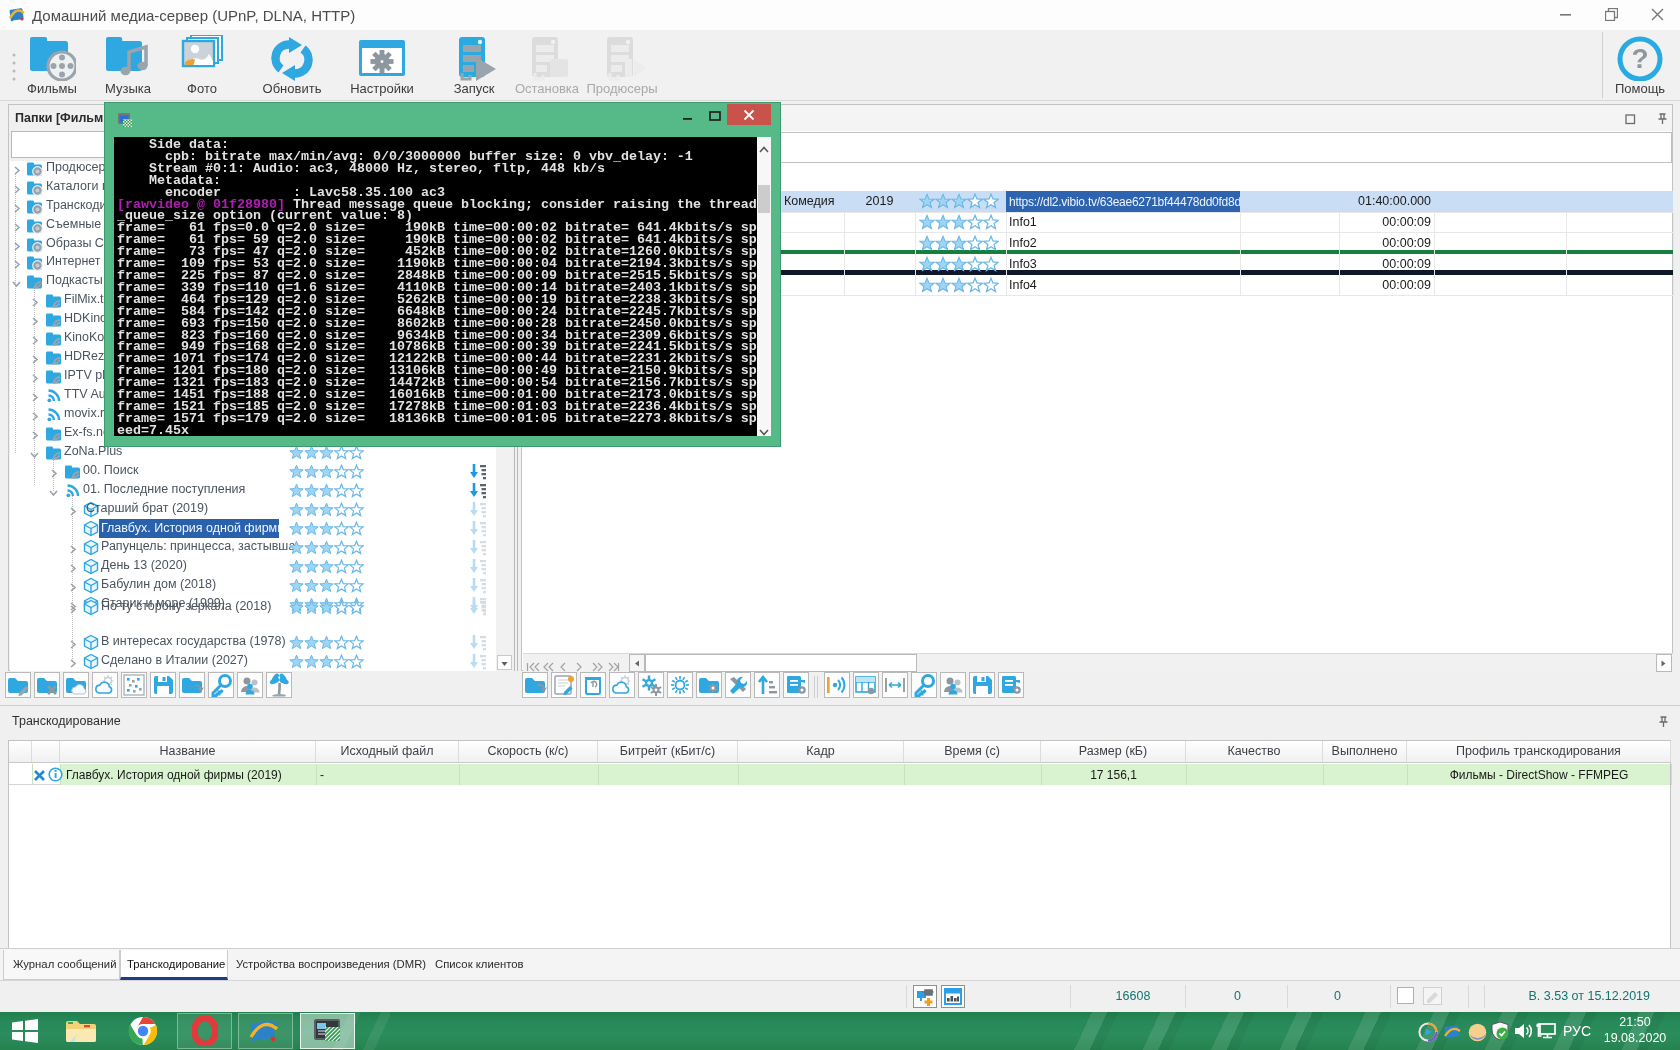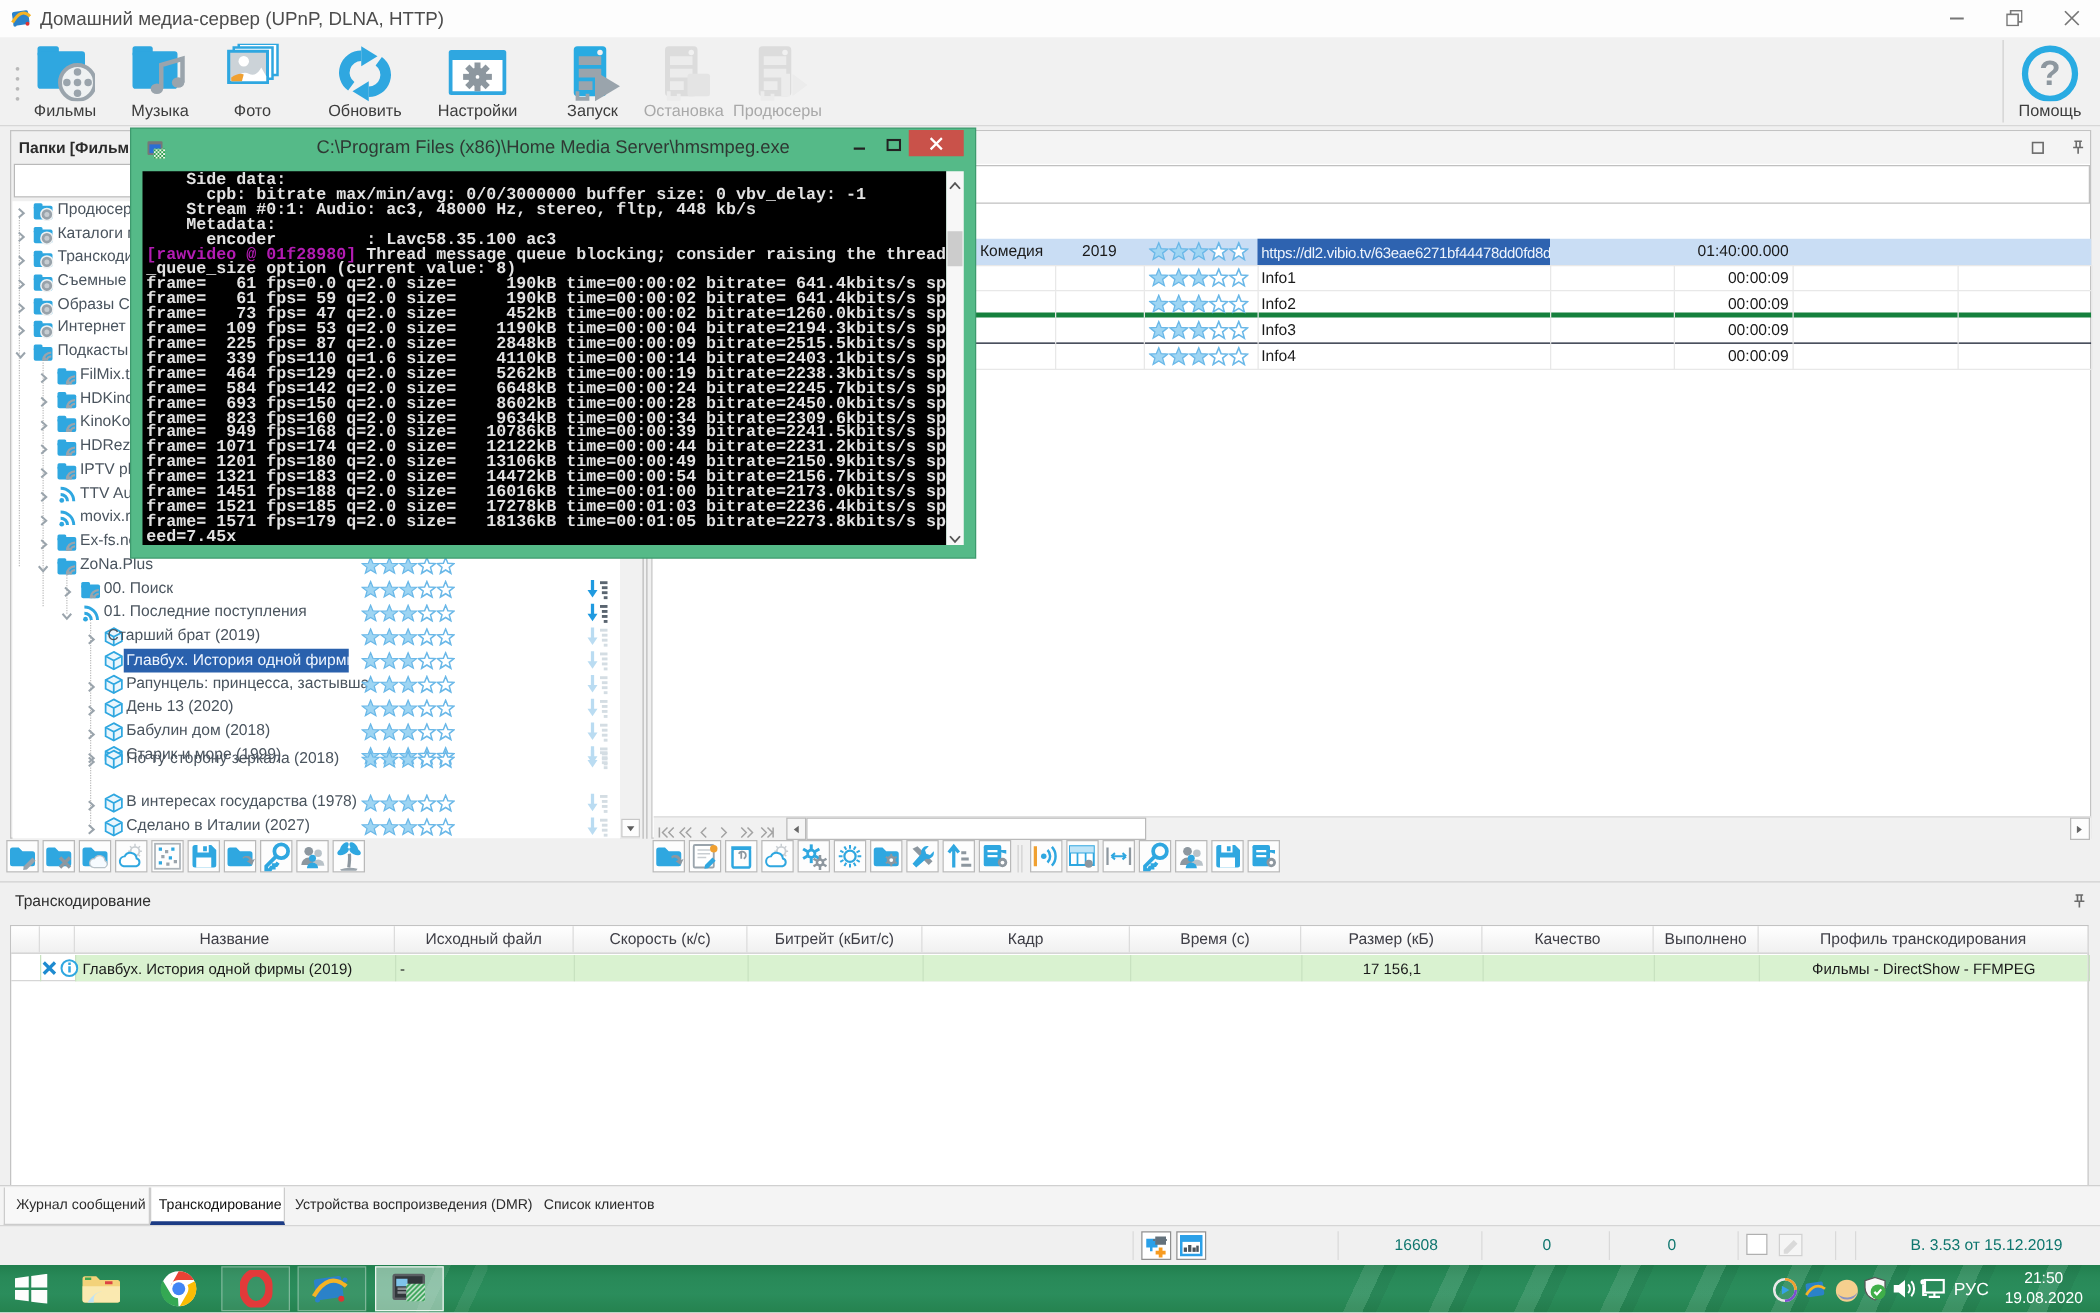--- a/index.html
+++ b/index.html
@@ -935,21 +935,21 @@
         </svg><svg width="16" height="16" viewBox="0 0 15 15" style="vertical-align:top">
           <path d="M7.5 1.2 L9.3 5.6 L14.2 5.9 L10.4 8.9 L11.7 13.6 L7.5 11 L3.3 13.6 L4.6 8.9 L0.8 5.9 L5.7 5.6 Z" fill="#9ed5f3" stroke="#6ab8e8" stroke-width="1"></path>
         </svg><svg width="16" height="16" viewBox="0 0 15 15" style="vertical-align:top">
           <path d="M7.5 1.2 L9.3 5.6 L14.2 5.9 L10.4 8.9 L11.7 13.6 L7.5 11 L3.3 13.6 L4.6 8.9 L0.8 5.9 L5.7 5.6 Z" fill="#ffffff" stroke="#6ab8e8" stroke-width="1.2"></path>
         </svg><svg width="16" height="16" viewBox="0 0 15 15" style="vertical-align:top">
           <path d="M7.5 1.2 L9.3 5.6 L14.2 5.9 L10.4 8.9 L11.7 13.6 L7.5 11 L3.3 13.6 L4.6 8.9 L0.8 5.9 L5.7 5.6 Z" fill="#ffffff" stroke="#6ab8e8" stroke-width="1.2"></path>
         </svg></div>
 <div class="cell" style="left:486px;top:3px">Info2</div>
 <div class="cell" style="left:816px;width:92px;top:3px;text-align:right">00:00:09</div>
 </div>
-<div class="ab" style="left:1px;top:149px;width:1150px;height:21px;border-bottom:1px solid #0f172a">
+<div class="ab" style="left:1px;top:149px;width:1150px;height:21px;border-bottom:5px solid #0f172a">
 <div class="ab" style="left:321px;top:0;width:1px;height:21px;background:#e8e8e8"></div>
 <div class="ab" style="left:392px;top:0;width:1px;height:21px;background:#e8e8e8"></div>
 <div class="ab" style="left:483px;top:0;width:1px;height:21px;background:#e8e8e8"></div>
 <div class="ab" style="left:717px;top:0;width:1px;height:21px;background:#e8e8e8"></div>
 <div class="ab" style="left:816px;top:0;width:1px;height:21px;background:#e8e8e8"></div>
 <div class="ab" style="left:911px;top:0;width:1px;height:21px;background:#e8e8e8"></div>
 <div class="ab" style="left:1043px;top:0;width:1px;height:21px;background:#e8e8e8"></div>
 <div class="ab" style="left:1150px;top:0;width:1px;height:21px;background:#e8e8e8"></div>
 <div class="cell" style="left:396px;top:2px"><svg width="16" height="16" viewBox="0 0 15 15" style="vertical-align:top">
           <path d="M7.5 1.2 L9.3 5.6 L14.2 5.9 L10.4 8.9 L11.7 13.6 L7.5 11 L3.3 13.6 L4.6 8.9 L0.8 5.9 L5.7 5.6 Z" fill="#9ed5f3" stroke="#6ab8e8" stroke-width="1"></path>
@@ -1318,21 +1318,20 @@
         <rect x="6" y="7" width="9" height="8" fill="#2e9e4e"></rect>
         <rect x="6" y="7" width="9" height="8" fill="url(#hch)"></rect>
         <defs>
           <pattern id="hch" width="3" height="3" patternUnits="userSpaceOnUse">
             <rect width="3" height="3" fill="#2e9e4e"></rect>
             <rect width="1.5" height="1.5" fill="#e8f5e8"></rect>
             <rect x="1.5" y="1.5" width="1.5" height="1.5" fill="#e8f5e8"></rect>
           </pattern>
         </defs>
       </svg>
-<div class="cons-txt">C:\Program Files (x86)\Home Media Server\hmsmpeg.exe</div>
 <svg class="ab" style="left:577px;top:6px" width="12" height="12" viewBox="0 0 12 12">
         <rect x="1" y="8" width="9" height="1.8" fill="#222"></rect>
       </svg>
 <svg class="ab" style="left:604px;top:6px" width="12" height="12" viewBox="0 0 12 12">
         <rect x="1" y="2" width="10" height="8" fill="none" stroke="#222" stroke-width="1.7"></rect>
       </svg>
 <div class="ab" style="left:622px;top:0px;width:44px;height:21px;background:#c9524a">
         <svg class="ab" style="left:16px;top:5px" width="12" height="12" viewBox="0 0 12 12">
           <path d="M1.5 1.5 L10.5 10.5 M10.5 1.5 L1.5 10.5" stroke="#fff" stroke-width="1.8"></path>
         </svg>

